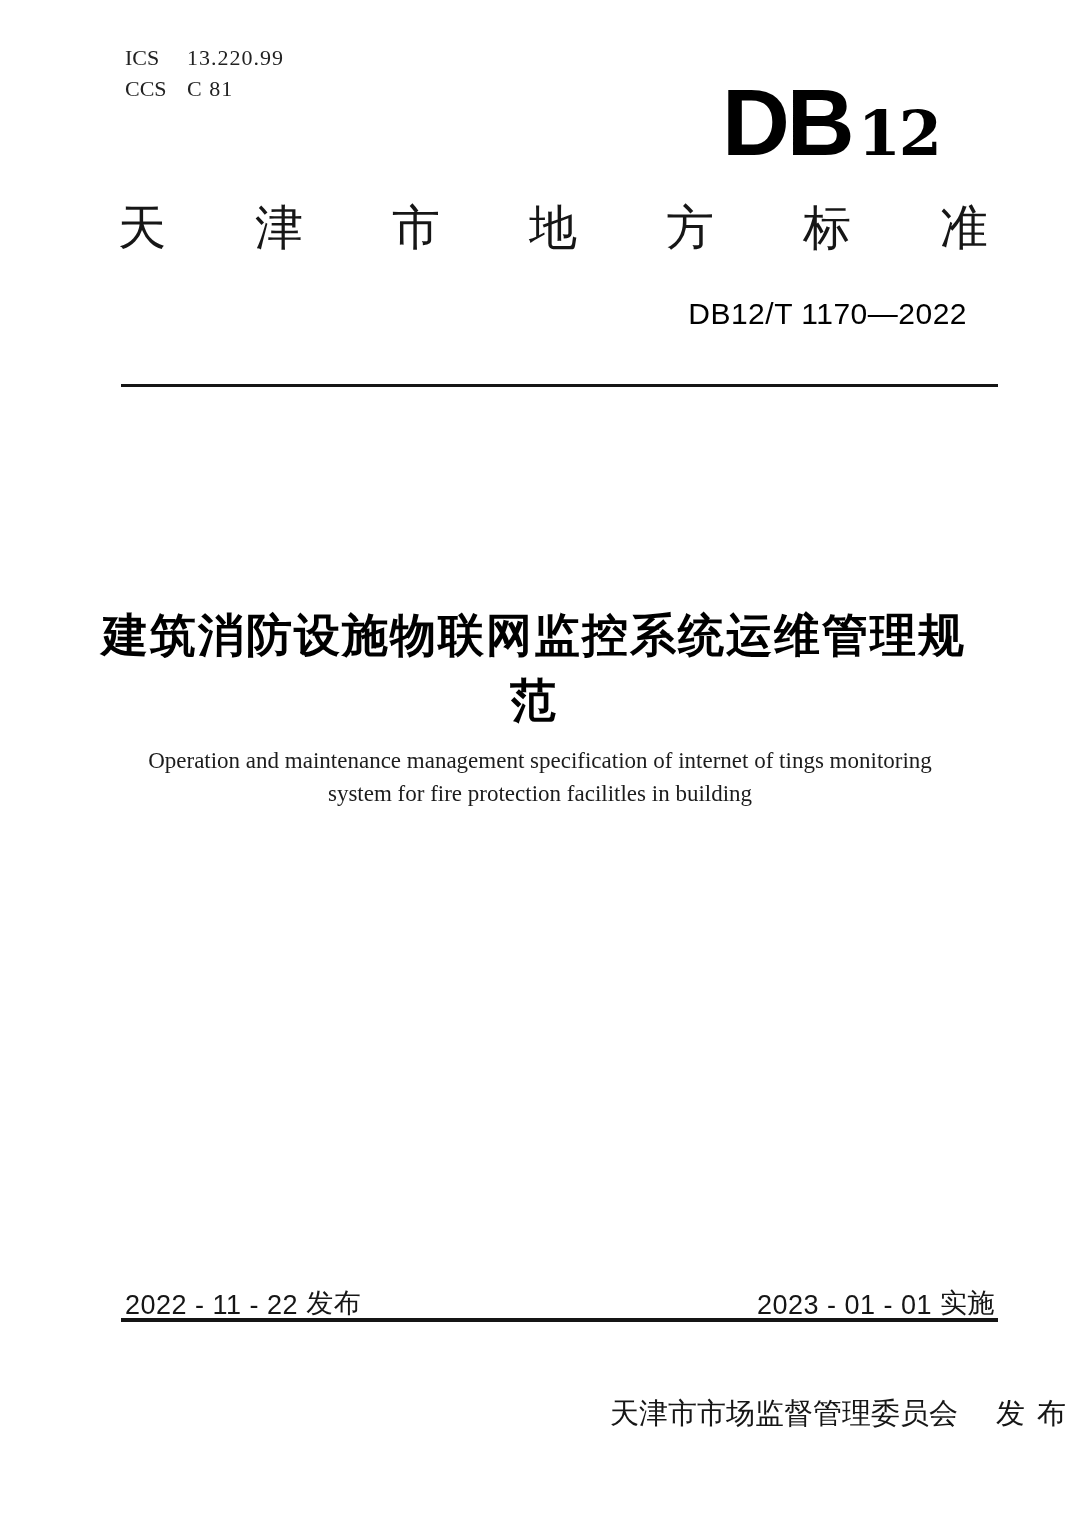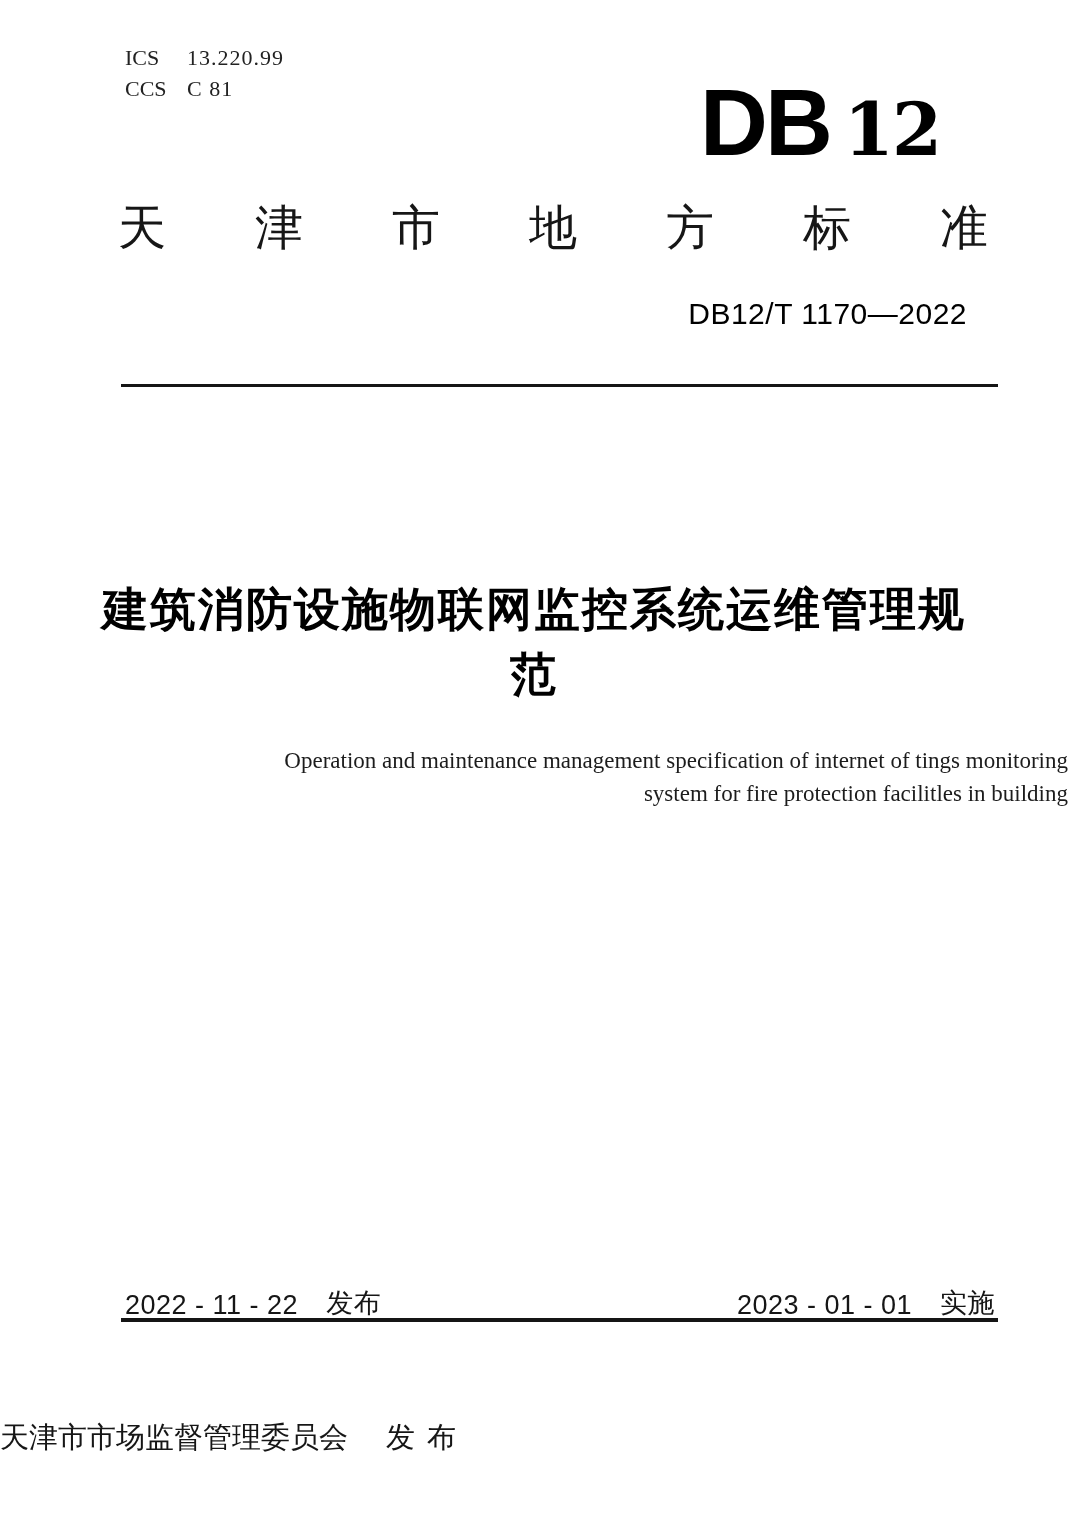--- a/index.html
+++ b/index.html
@@ -43,23 +43,23 @@
   .db12-logo .logo-db {
     font-family: "Liberation Sans", sans-serif;
     font-weight: 900;
     font-size: 94px;
     letter-spacing: -3px;
     margin-top: 14px;
   }
   .db12-logo .logo-num {
     font-family: "DejaVu Serif", serif;
     font-weight: 700;
-    font-size: 72px;
+    font-size: 62px;
     letter-spacing: -2px;
-    margin-left: 14px;
+    margin-left: 6px;
   }
 
   
   .standard-type {
     position: absolute;
     left: 118px;
     top: 200px;
     font-size: 48px;
     line-height: 1.15;
     letter-spacing: 89px;
@@ -84,37 +84,37 @@
     top: 384px;
     height: 3px;
     background: #151515;
   }
 
   
   .title-zh {
     position: absolute;
     left: 0;
     right: 0;
-    top: 577px;
+    top: 603px;
     text-align: center;
     font-size: 46px;
     font-weight: 700;
     letter-spacing: 2px;
     line-height: 65px;
     color: #000;
   }
   .title-zh .title-line { white-space: nowrap; }
 
   
   .title-en {
     position: absolute;
     left: 0;
     right: 0;
     top: 744px;
-    text-align: right;
+    text-align: center;
     font-family: "Liberation Serif", serif;
     font-size: 23px;
     line-height: 33px;
     color: #1c1c1c;
     padding-left: 12px;
   }
   .title-en .title-line { white-space: nowrap; }
 
   
   .dates-row {
@@ -123,42 +123,41 @@
     right: 73px;
     top: 1285px;
     display: flex;
     justify-content: space-between;
     font-size: 27px;
     letter-spacing: 0.5px;
     color: #161616;
   }
   .date-group { display: flex; align-items: flex-end; }
   .date-group .date-value { white-space: nowrap; }
-  .date-group .date-label { margin-left: 28px; white-space: nowrap; }
+  .date-group .date-label { margin-left: 8px; white-space: nowrap; }
 
   .rule-bottom {
     position: absolute;
     left: 121px;
     right: 70px;
     top: 1318px;
     height: 4px;
     background: #151515;
   }
 
   
   .publisher {
     position: absolute;
     left: 0;
     right: 0;
     top: 1394px;
-    text-align: left;
+    text-align: right;
     font-size: 29px;
     color: #161616;
     white-space: nowrap;
-    margin-top: 24px;
   }
   .publisher .publisher-spacer {
     display: inline-block;
     width: 38px;
   }
   .publisher .publisher-label { letter-spacing: 2px; }
 </style>
 </head>
 <body>
 

